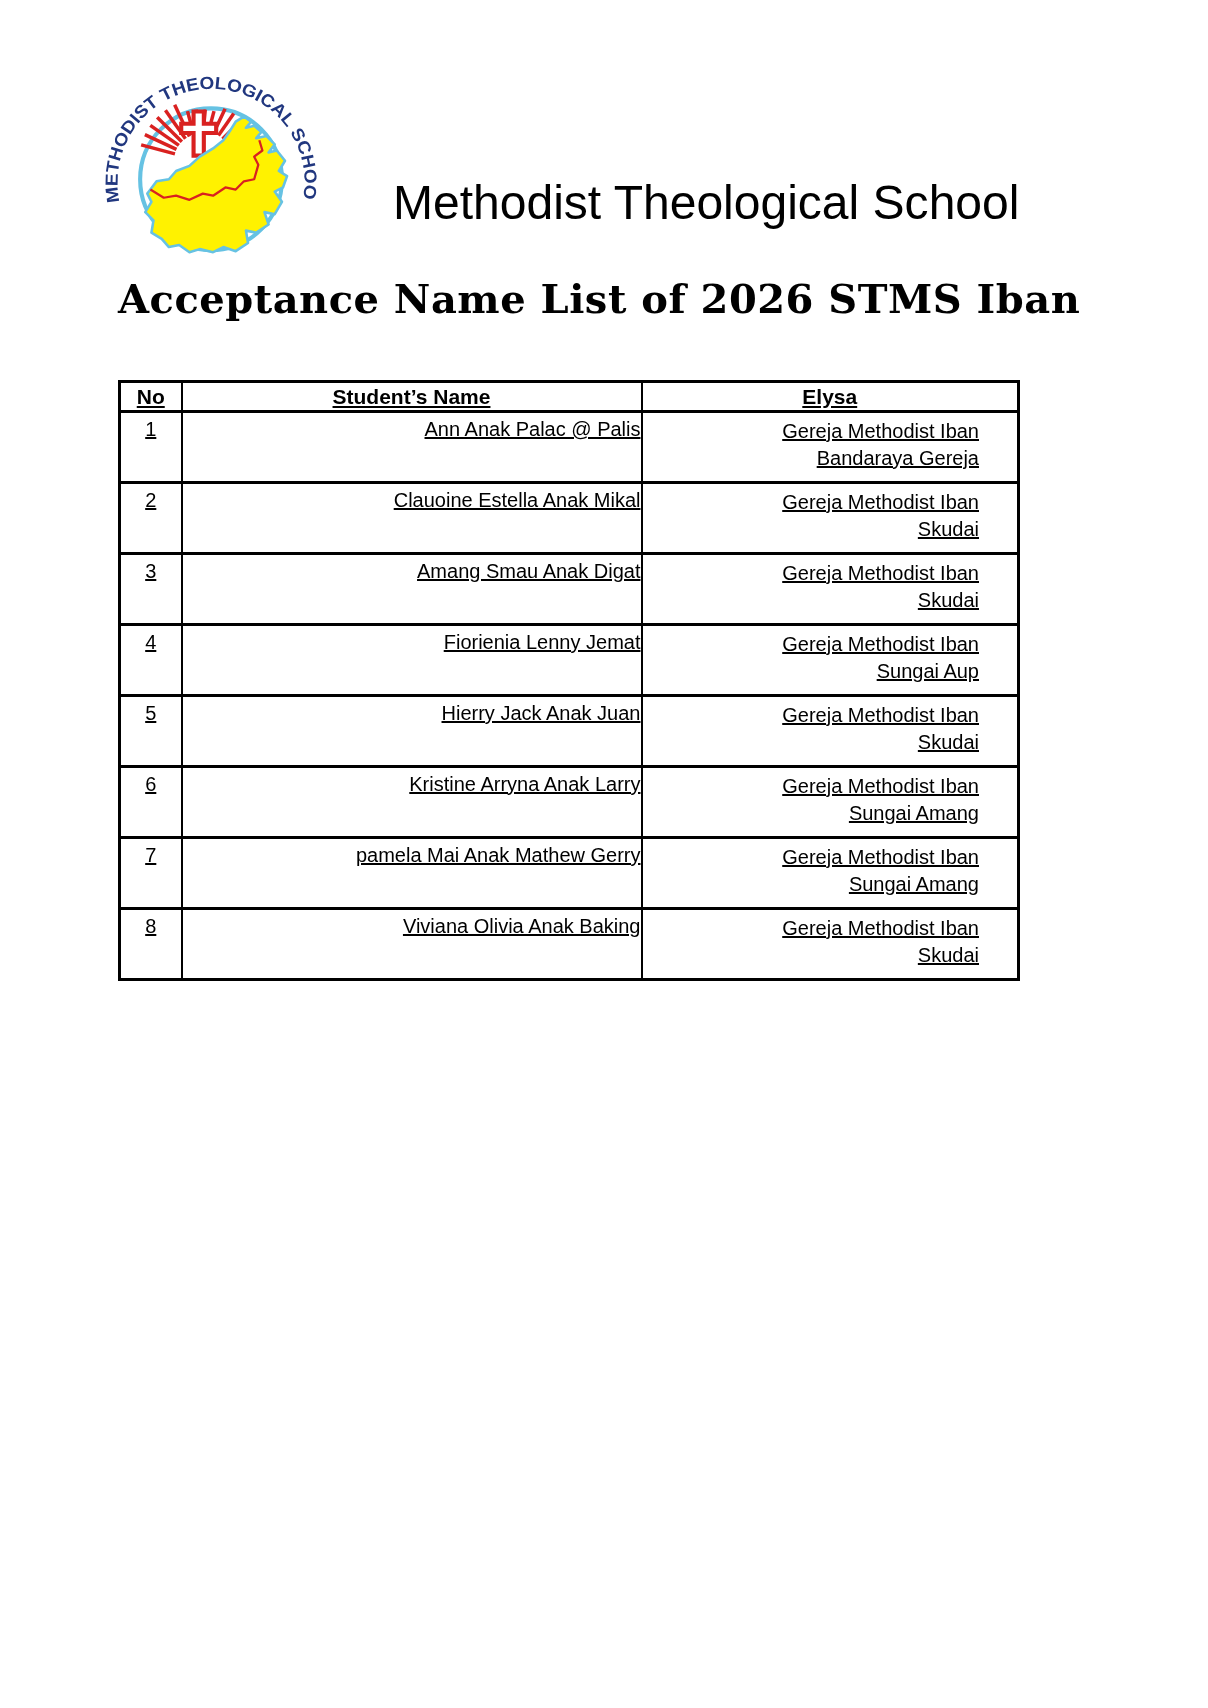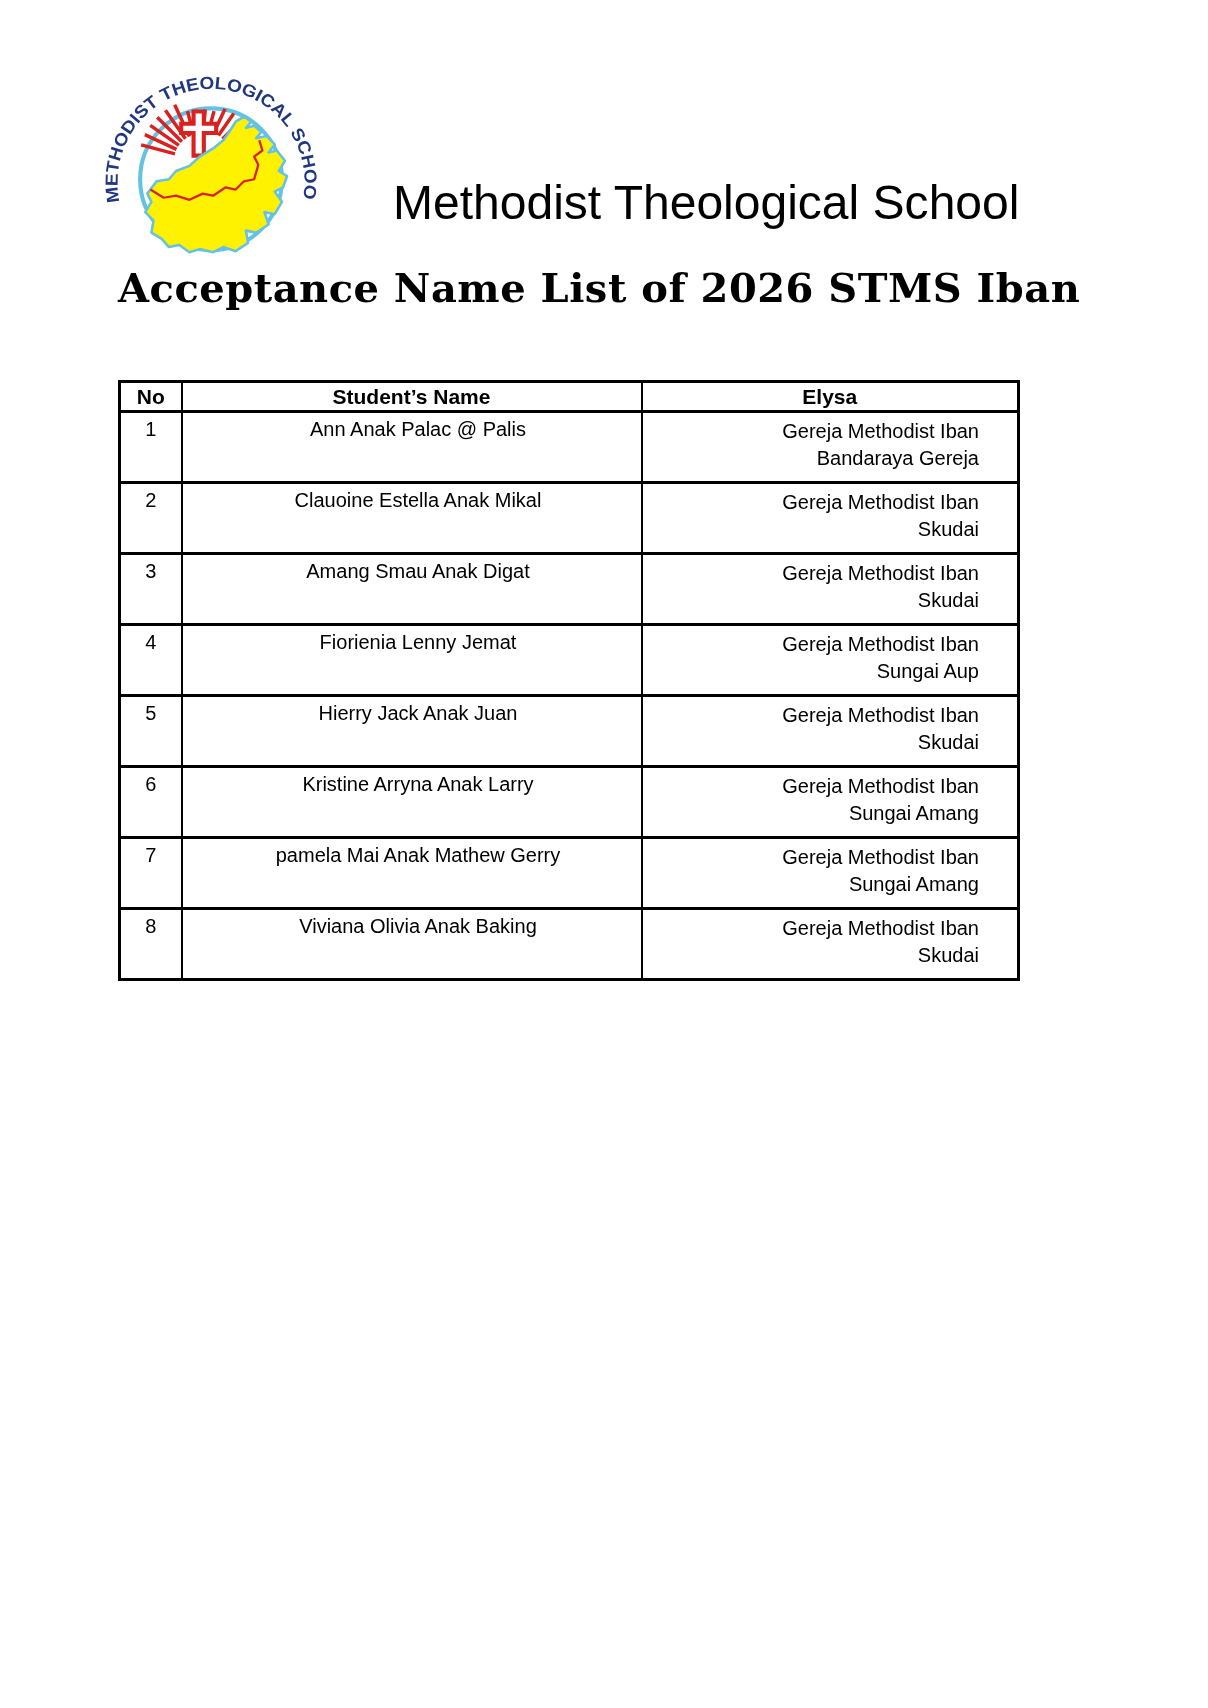--- a/index.html
+++ b/index.html
@@ -22,48 +22,48 @@
   }
   .title-en {
     position:absolute; left:393px; top:174px;
     font-size:49px; font-weight:normal; white-space:nowrap;
     font-family:"Liberation Sans", sans-serif;
     transform:scaleX(0.98); transform-origin:left;
   }
 
   
   .heading {
-    position:absolute; left:118px; top:264px; width:899px;
+    position:absolute; left:118px; top:275px; width:899px;
     margin:0; text-align:center; white-space:nowrap;
     font-family:"DejaVu Serif","Liberation Serif",serif;
     font-weight:bold; font-size:40px; letter-spacing:0.5px;
   }
 
   
   .acc-table {
     position:absolute; left:118px; top:380px; width:899px;
     border-collapse:collapse; table-layout:fixed;
     border:3px solid #000;
   }
   .acc-table col.col-no     { width:62px; }
   .acc-table col.col-name   { width:460px; }
   .acc-table col.col-church { width:377px; }
   .acc-table th, .acc-table td {
     border-left:2px solid #000; border-right:2px solid #000;
     border-top:3px solid #000; border-bottom:3px solid #000;
-    padding:0; overflow:hidden;
+    padding:0; overflow:hidden;text-decoration:underline;
   }
   .acc-table thead tr { height:30px; }
   .acc-table thead th {
     font-size:21px; font-weight:bold; text-align:center; vertical-align:middle;
   }
   .acc-table tbody tr { height:71px; }
   .acc-table tbody td { vertical-align:top; font-size:20px; padding-top:5px; }
   td.c-no     { text-align:center; }
-  td.c-name   { text-align:center; padding-left:13px; }
+  td.c-name   { text-align:right; padding-left:13px; }
   td.c-church { text-align:right; padding-right:38px; line-height:27px; }
 </style>
 </head>
 <body>
 
 <div class="page">
 
   <svg class="logo-svg" viewBox="0 0 230 218" xmlns="http://www.w3.org/2000/svg">
 
     <circle cx="116" cy="118" r="69" fill="#ffffff" stroke="#66c2e3" stroke-width="4"></circle>

